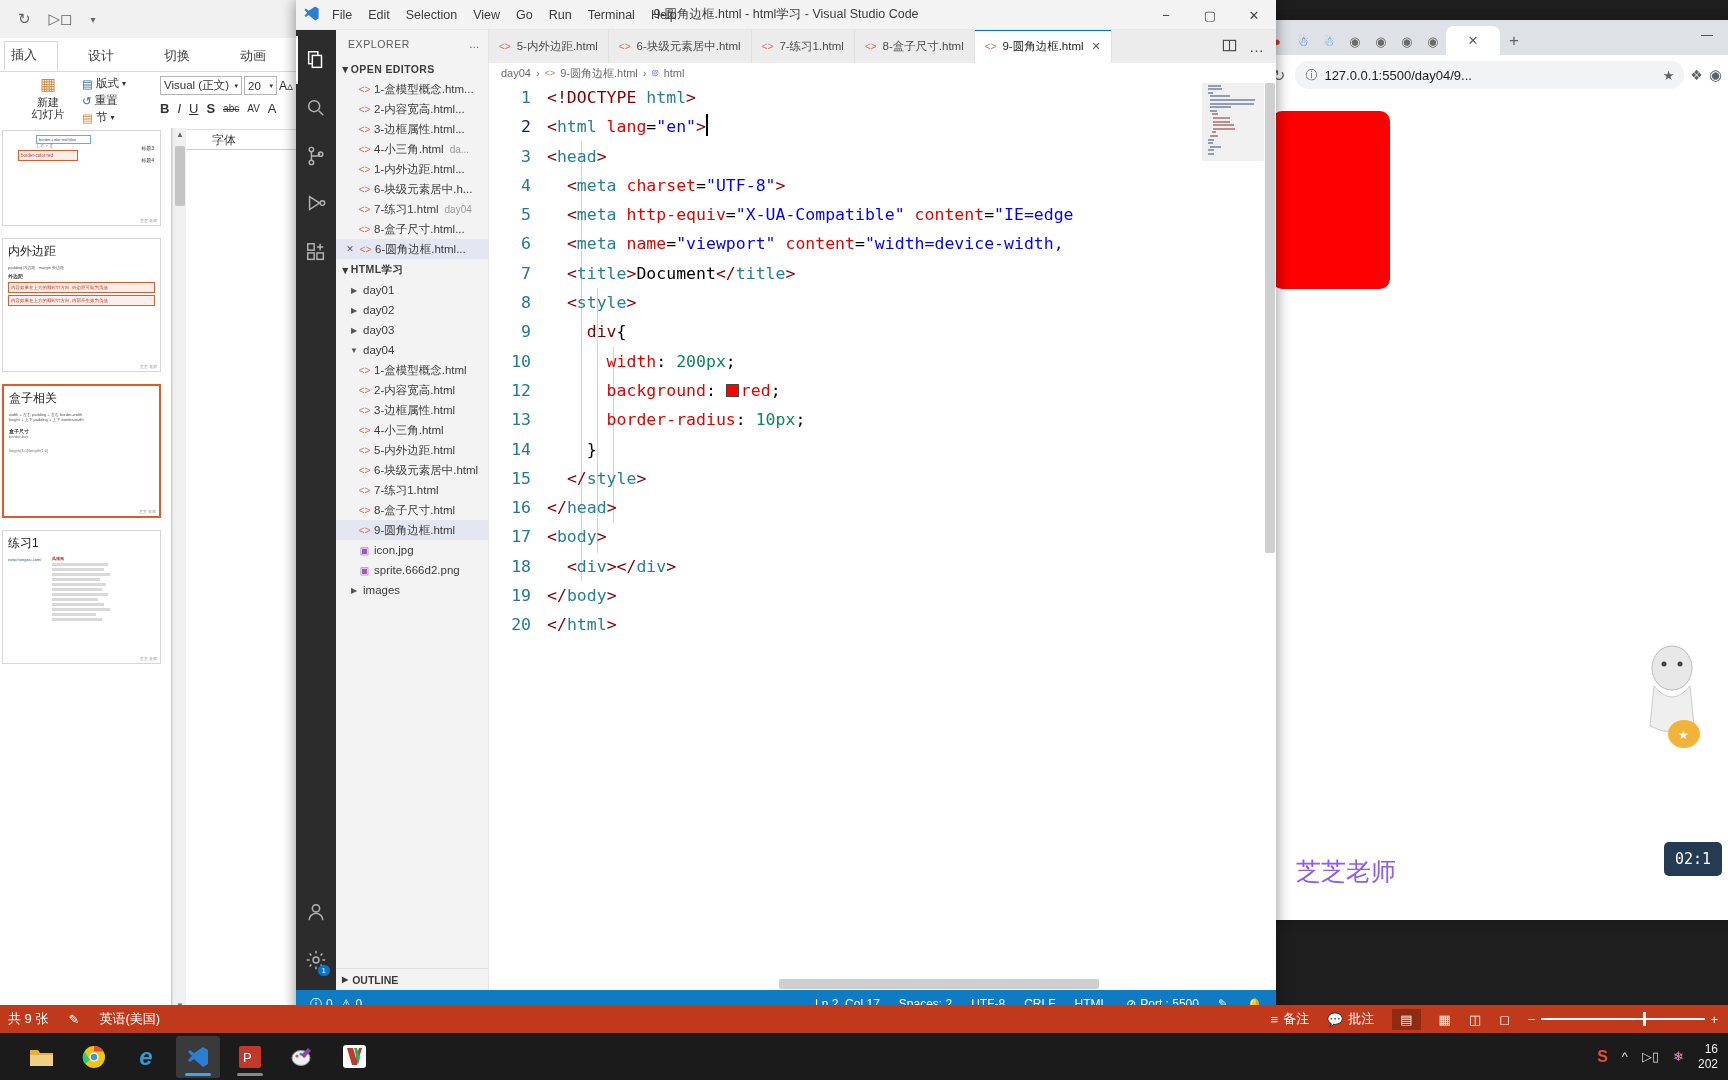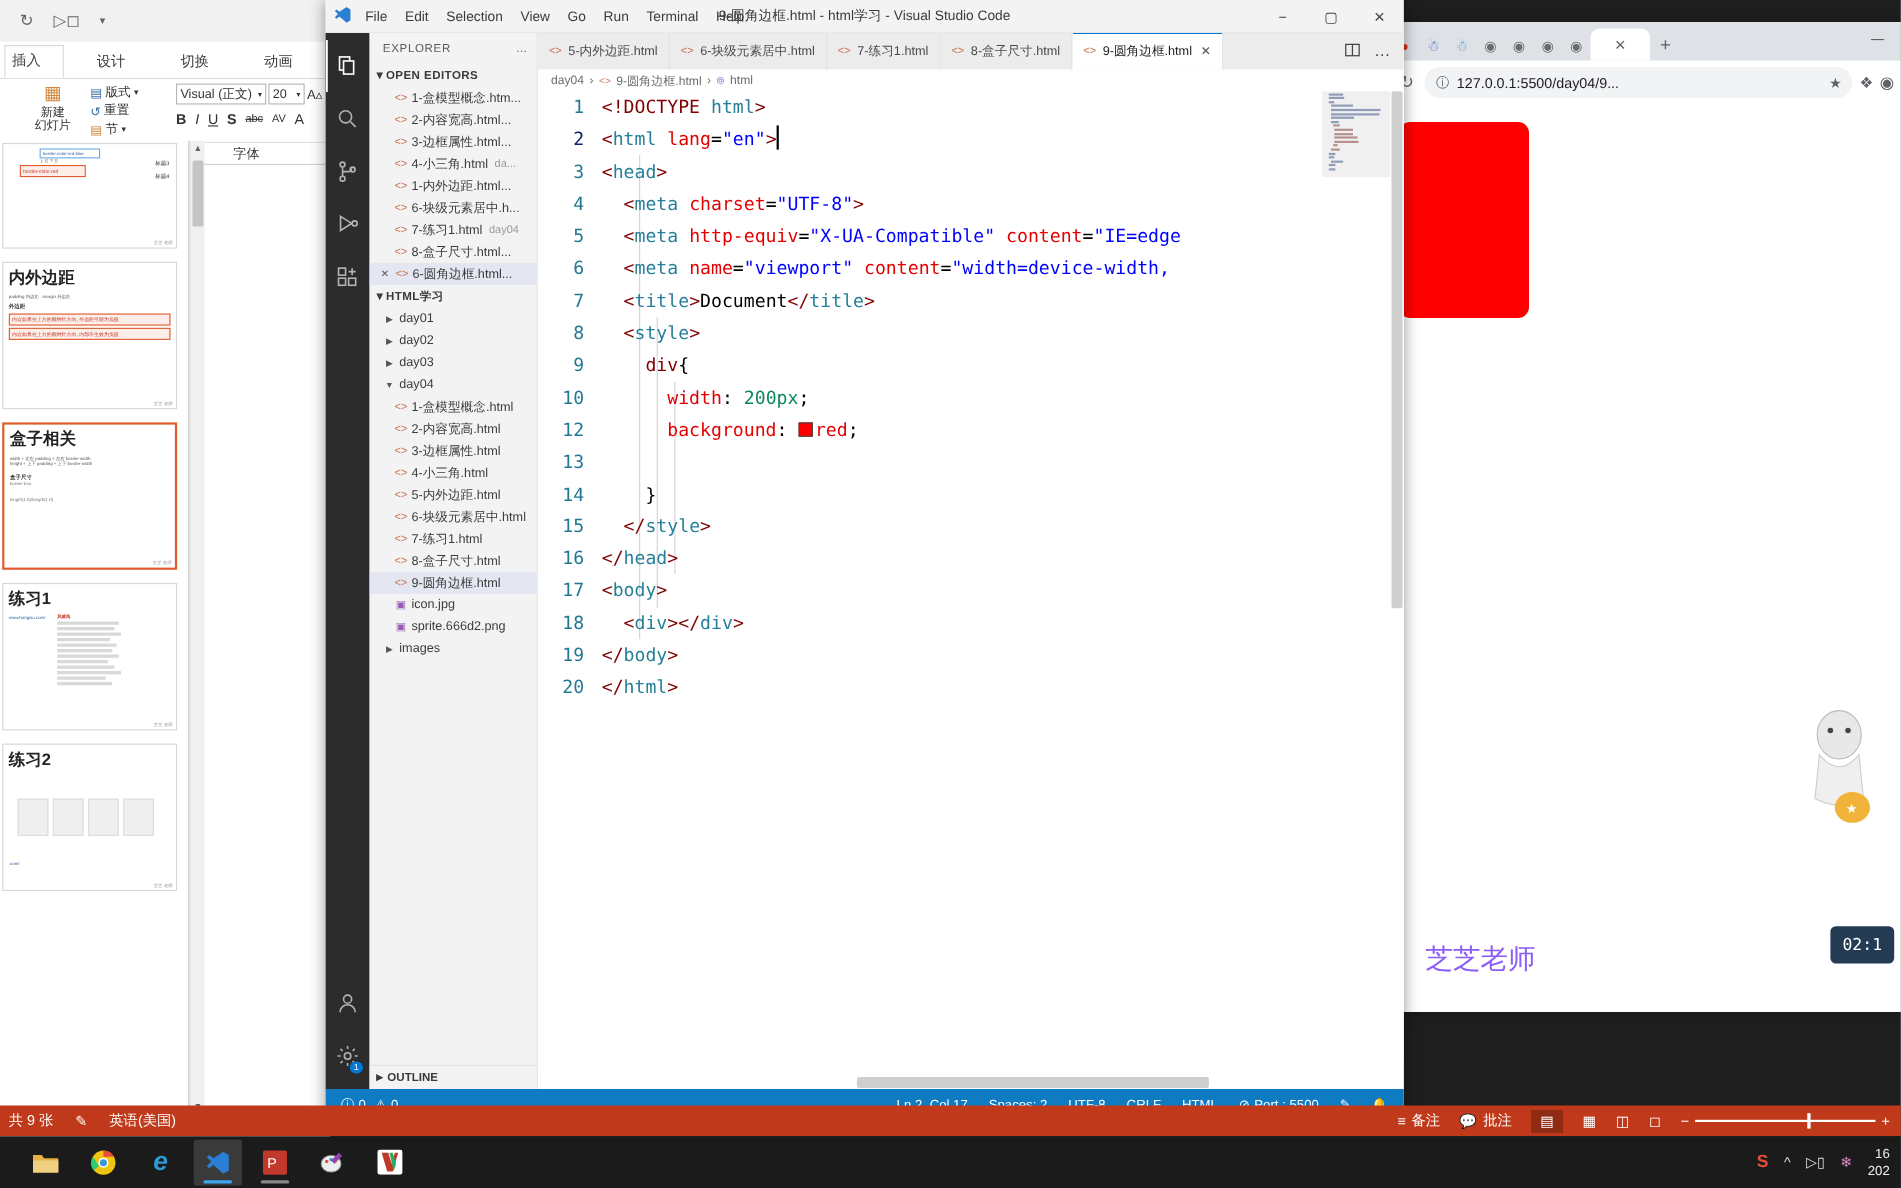--- a/index.html
+++ b/index.html
@@ -23,21 +23,21 @@
   .rib-group { position:absolute; top:0; height:58px; font-size:11.5px; color:#333; }
   #ppt-ribbon-names { height:20px; background:#fff; position:relative; border-bottom:1px solid #cfcfcf; }
   .grp-name { position:absolute; font-size:12px; color:#3b3b3b; }
   #ppt-slides { position:absolute; left:0; top:128px; width:172px; bottom:68px; background:#fff;
                 overflow:hidden; border-right:1px solid #d0d0d0;}
   .slide {
     position:relative; margin:8px 10px 12px 2px; background:#fff; border:1px solid #d6d6d6;
     height:134px; overflow:hidden; font-size:5px; color:#333; padding:4px 5px;
   }
   .slide.sel { border:2px solid #e05a2b; }
-  .slide h4 { font-size:15px; margin-bottom:5px; font-weight:bold; color:#222; }
+  .slide h4 { font-size:12px; margin-bottom:5px; font-weight:normal; color:#222; }
   .slide .ln { display:block; height:3px; background:#d9d9d9; margin:2px 0; }
   .slide .foot { position:absolute; right:3px; bottom:2px; font-size:4px; color:#999; }
   .slide .redbox { border:1px solid #e05a2b; background:#fdeee9; font-size:4.5px; padding:2px; margin:2px 0; color:#c0392b;}
   .slide .bluebox { border:1px solid #6aa8e0; font-size:4px; padding:1px 2px; color:#2a5d9e;}
   .thumbgrid { display:flex; gap:4px; margin-top:6px; }
   .thumbgrid .tb { width:28px; height:34px; background:#efefef; border:1px solid #ddd; font-size:3px;}
   #ppt-scroll { position:absolute; left:172px; top:128px; width:14px; bottom:68px; background:#f0f0f0; border-left:1px solid #ddd;}
   #ppt-scroll .thumbsc { position:absolute; left:2px; top:4px; width:10px; height:60px; background:#c4c4c4; border-radius:2px;}
   #ppt-scroll .arrw { position:absolute; left:3px; font-size:8px; color:#666;}
 
@@ -276,31 +276,20 @@
         <span class="ln" style="width:56px"></span>
           <span class="ln" style="width:46px"></span>
         <span class="ln" style="width:52px"></span>
           <span class="ln" style="width:58px"></span>
         <span class="ln" style="width:44px"></span>
           <span class="ln" style="width:50px"></span>
       </div>
       <span class="foot">芝芝 老师</span>
     </div>
 
-    <div class="slide">
-      <h4>练习2</h4>
-      <div class="thumbgrid" style="margin-top:26px;margin-left:8px">
-        <div class="tb"></div>
-        <div class="tb"></div>
-        <div class="tb"></div>
-        <div class="tb"></div>
-      </div>
-      <div style="font-size:4px;color:#2a5d9e;margin-top:22px">.com/</div>
-      <span class="foot">芝芝 老师</span>
-    </div>
   </div>
   <div id="ppt-scroll">
     <span class="arrw" style="top:2px">▲</span>
     <div class="thumbsc" style="top:18px"></div>
     <span class="arrw" style="bottom:2px">▼</span>
   </div>
 </div>
 
 <div id="browser" class="abs">
   <div id="br-tabstrip">
@@ -607,21 +596,21 @@
             <div class="cline cur"><span class="gut">2</span><span class="ctext"><span class="tok-tag">&lt;</span><span class="tok-name">html </span><span class="tok-attr">lang</span><span class="tok-punc">=</span><span class="tok-str">"en"</span><span class="tok-tag">&gt;</span><span class="cursor"></span></span></div>
             <div class="cline"><span class="gut">3</span><span class="ctext"><span class="tok-tag">&lt;</span><span class="tok-name">head</span><span class="tok-tag">&gt;</span></span></div>
             <div class="cline"><span class="gut">4</span><span class="ctext"><span class="tok-plain">  </span><span class="tok-tag">&lt;</span><span class="tok-name">meta </span><span class="tok-attr">charset</span><span class="tok-punc">=</span><span class="tok-str">"UTF-8"</span><span class="tok-tag">&gt;</span></span></div>
             <div class="cline"><span class="gut">5</span><span class="ctext"><span class="tok-plain">  </span><span class="tok-tag">&lt;</span><span class="tok-name">meta </span><span class="tok-attr">http-equiv</span><span class="tok-punc">=</span><span class="tok-str">"X-UA-Compatible"</span><span class="tok-plain"> </span><span class="tok-attr">content</span><span class="tok-punc">=</span><span class="tok-str">"IE=edge</span></span></div>
             <div class="cline"><span class="gut">6</span><span class="ctext"><span class="tok-plain">  </span><span class="tok-tag">&lt;</span><span class="tok-name">meta </span><span class="tok-attr">name</span><span class="tok-punc">=</span><span class="tok-str">"viewport"</span><span class="tok-plain"> </span><span class="tok-attr">content</span><span class="tok-punc">=</span><span class="tok-str">"width=device-width,</span></span></div>
             <div class="cline"><span class="gut">7</span><span class="ctext"><span class="tok-plain">  </span><span class="tok-tag">&lt;</span><span class="tok-name">title</span><span class="tok-tag">&gt;</span><span class="tok-text">Document</span><span class="tok-tag">&lt;/</span><span class="tok-name">title</span><span class="tok-tag">&gt;</span></span></div>
             <div class="cline"><span class="gut">8</span><span class="ctext"><span class="tok-plain">  </span><span class="tok-tag">&lt;</span><span class="tok-name">style</span><span class="tok-tag">&gt;</span></span></div>
             <div class="cline"><span class="gut">9</span><span class="ctext"><span class="tok-plain">    </span><span class="tok-sel">div</span><span class="tok-punc">{</span></span></div>
             <div class="cline"><span class="gut">10</span><span class="ctext"><span class="tok-plain">      </span><span class="tok-prop">width</span><span class="tok-punc">: </span><span class="tok-val">200px</span><span class="tok-punc">;</span></span></div>
             <div class="cline"><span class="gut">12</span><span class="ctext"><span class="tok-plain">      </span><span class="tok-prop">background</span><span class="tok-punc">: </span><span class="swatch"></span><span class="tok-prop">red</span><span class="tok-punc">;</span></span></div>
-            <div class="cline"><span class="gut">13</span></div>
+            <div class="cline"><span class="gut">13</span><span class="ctext"><span class="tok-plain">      </span><span class="tok-prop">border-radius</span><span class="tok-punc">: </span><span class="tok-val">10px</span><span class="tok-punc">;</span></span></div>
             <div class="cline"><span class="gut">14</span><span class="ctext"><span class="tok-plain">    </span><span class="tok-punc">}</span></span></div>
             <div class="cline"><span class="gut">15</span><span class="ctext"><span class="tok-plain">  </span><span class="tok-tag">&lt;/</span><span class="tok-name">style</span><span class="tok-tag">&gt;</span></span></div>
             <div class="cline"><span class="gut">16</span><span class="ctext"><span class="tok-tag">&lt;/</span><span class="tok-name">head</span><span class="tok-tag">&gt;</span></span></div>
             <div class="cline"><span class="gut">17</span><span class="ctext"><span class="tok-tag">&lt;</span><span class="tok-name">body</span><span class="tok-tag">&gt;</span></span></div>
             <div class="cline"><span class="gut">18</span><span class="ctext"><span class="tok-plain">  </span><span class="tok-tag">&lt;</span><span class="tok-name">div</span><span class="tok-tag">&gt;</span><span class="tok-tag">&lt;/</span><span class="tok-name">div</span><span class="tok-tag">&gt;</span></span></div>
             <div class="cline"><span class="gut">19</span><span class="ctext"><span class="tok-tag">&lt;/</span><span class="tok-name">body</span><span class="tok-tag">&gt;</span></span></div>
             <div class="cline"><span class="gut">20</span><span class="ctext"><span class="tok-tag">&lt;/</span><span class="tok-name">html</span><span class="tok-tag">&gt;</span></span></div>
           </div>
       </div>
 

